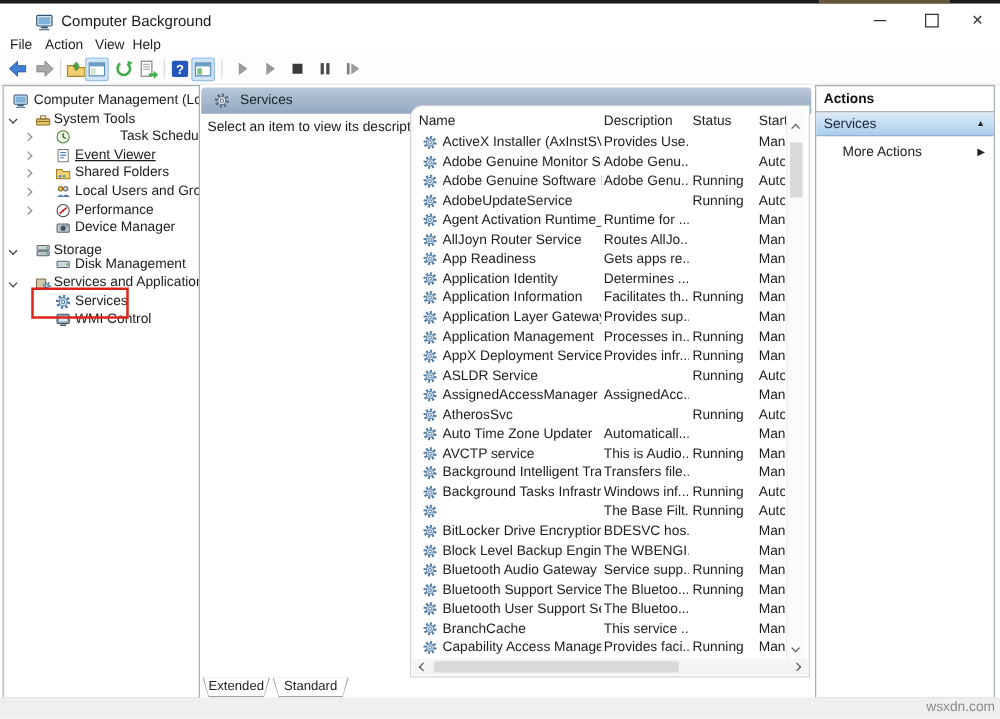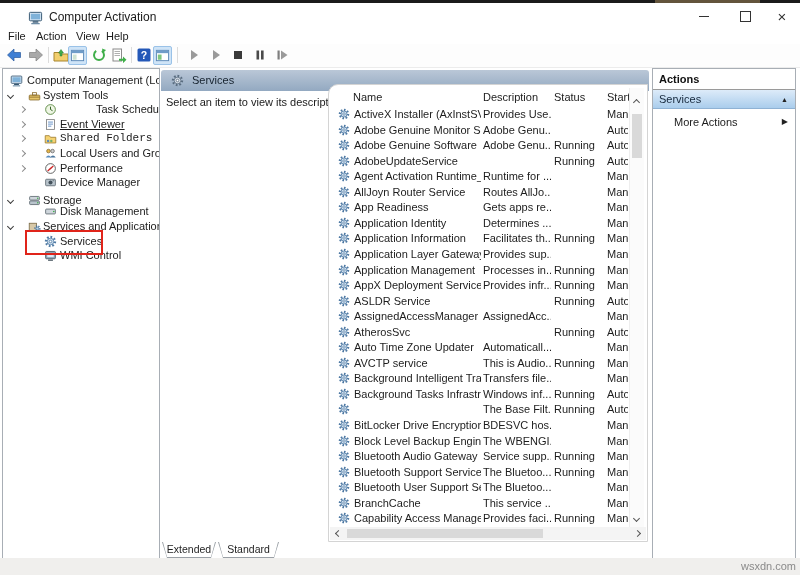--- a/index.html
+++ b/index.html
@@ -49,21 +49,21 @@
   .svc-header{left:161px;top:70px;width:488px;height:21px;border-radius:3px 3px 0 0;
     background:linear-gradient(#bac7d7,#93a9c1)}
   .svc-header .hdr-ico{position:absolute;left:10px;top:4px;width:13px;height:13px}
   .svc-header .hdr-lbl{position:absolute;left:31px;top:0;line-height:21px;color:#16222e}
   .hint{left:166px;top:96px;color:#1a1a1a}
 
   
   .list{left:328px;top:84px;width:320px;height:458px;background:#fff;border:1px solid #d4d4d4;
     border-top-left-radius:10px;box-sizing:border-box;z-index:2}
   .col-hdr{position:absolute;top:5px;height:14px;line-height:14px;overflow:hidden;white-space:nowrap;color:#222}
-  .col-hdr.c0{left:24px;width:130px}.col-hdr.c1{left:154px;width:66px}
+  .col-hdr.c0{left:6px;width:130px}.col-hdr.c1{left:154px;width:66px}
   .col-hdr.c2{left:225px;width:46px}.col-hdr.c3{left:278px;width:23px}
   .rows{position:absolute;left:0;top:22px;width:299px;height:421px;overflow:hidden}
   .svc-row{position:absolute;left:0;width:100%;height:15px;line-height:15px}
   .svc-row span{position:absolute;top:0;height:15px;overflow:hidden;white-space:nowrap;color:#1d1d1d}
   .svc-row .g{left:9px;top:1px;width:12px;height:12px}
   .svc-row .n{left:25px;width:127px}.svc-row .d{left:154px;width:68px}
   .svc-row .s{left:225px;width:50px}.svc-row .u{left:278px;width:21px}
 
   
   .vsb{position:absolute;left:300px;top:3px;width:14px;height:440px;background:#fbfbfb;border-left:1px solid #eee}
@@ -110,21 +110,21 @@
 
 <div class="abs titlebar">
   <span class="abs app-icon ico" id="app-icon">
       <svg viewBox="0 0 16 16" xmlns="http://www.w3.org/2000/svg">
         <rect x="1.5" y="2.5" width="13" height="9" rx="1" fill="#dce9f5" stroke="#31536f"></rect>
         <rect x="3" y="4" width="10" height="6" fill="#7fb2d9"></rect>
         <rect x="5" y="12" width="6" height="1.5" fill="#31536f"></rect>
         <rect x="3.5" y="14" width="9" height="1.2" fill="#5a7d99"></rect>
       </svg>
     </span>
-  <span class="abs title-text">Computer Activation</span>
+  <span class="abs title-text">Computer Background</span>
   <span class="abs win-btn btn-min">
       <i></i>
     </span>
   <span class="abs win-btn btn-max">
       <i></i>
     </span>
   <span class="abs win-btn btn-close">×</span>
 </div>
 
 <div class="abs menubar" id="menubar">
@@ -239,21 +239,21 @@
     </div>
     <div class="tree-row" style="top: 62.4px;">
       <i class="chev collapsed" style="left: 17px;"></i>
       <span class="ico tree-ico" style="left: 41px;">
         <svg viewBox="0 0 16 16" xmlns="http://www.w3.org/2000/svg">
           <path d="M1.5 4.5 h5 l1.5 2 h6.5 v7 h-13 z" fill="#f6d372" stroke="#9c7b2d"></path>
           <circle cx="5" cy="11" r="1.5" fill="#5a8dc0"></circle>
           <circle cx="9" cy="11" r="1.5" fill="#6fae6f"></circle>
         </svg>
       </span>
-      <span class="lbl" style="left: 57px; font-family: Liberation Mono, monospace;">Shared Folders</span>
+      <span class="lbl" style="left: 57px;">Shared Folders</span>
     </div>
     <div class="tree-row" style="top: 77px;">
       <i class="chev collapsed" style="left: 17px;"></i>
       <span class="ico tree-ico" style="left: 41px;">
         <svg viewBox="0 0 16 16" xmlns="http://www.w3.org/2000/svg">
           <circle cx="5.5" cy="5" r="2.2" fill="#e8b84a" stroke="#8a6d2f"></circle>
           <path d="M2 13 q3.5 -5 7 0 z" fill="#5a8dc0"></path>
           <circle cx="10.5" cy="5" r="2.2" fill="#cccccc" stroke="#6a6a6a"></circle>
           <path d="M7.5 13 q3.5 -5 7 0 z" fill="#4a759c"></path>
         </svg>

